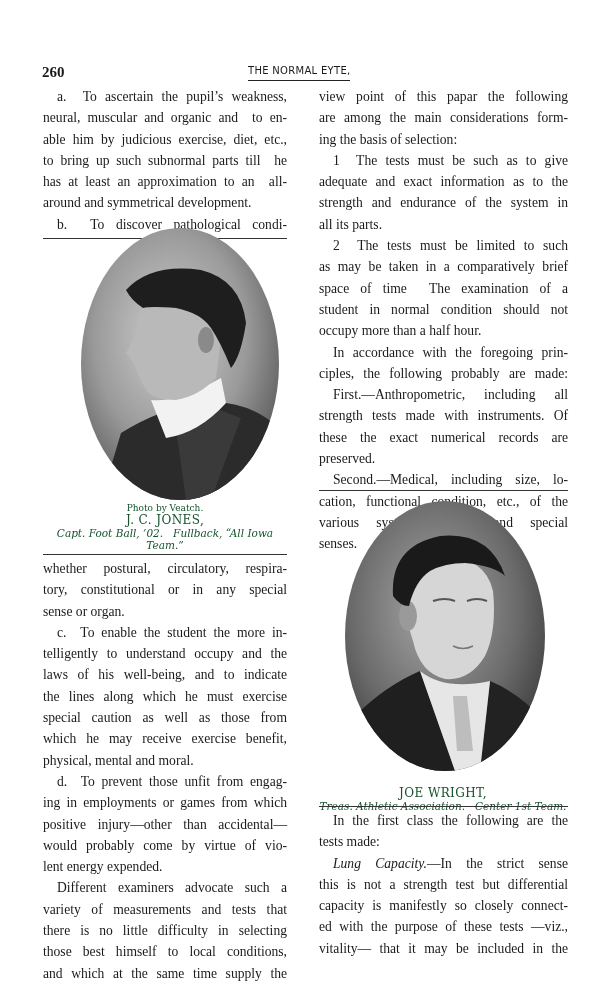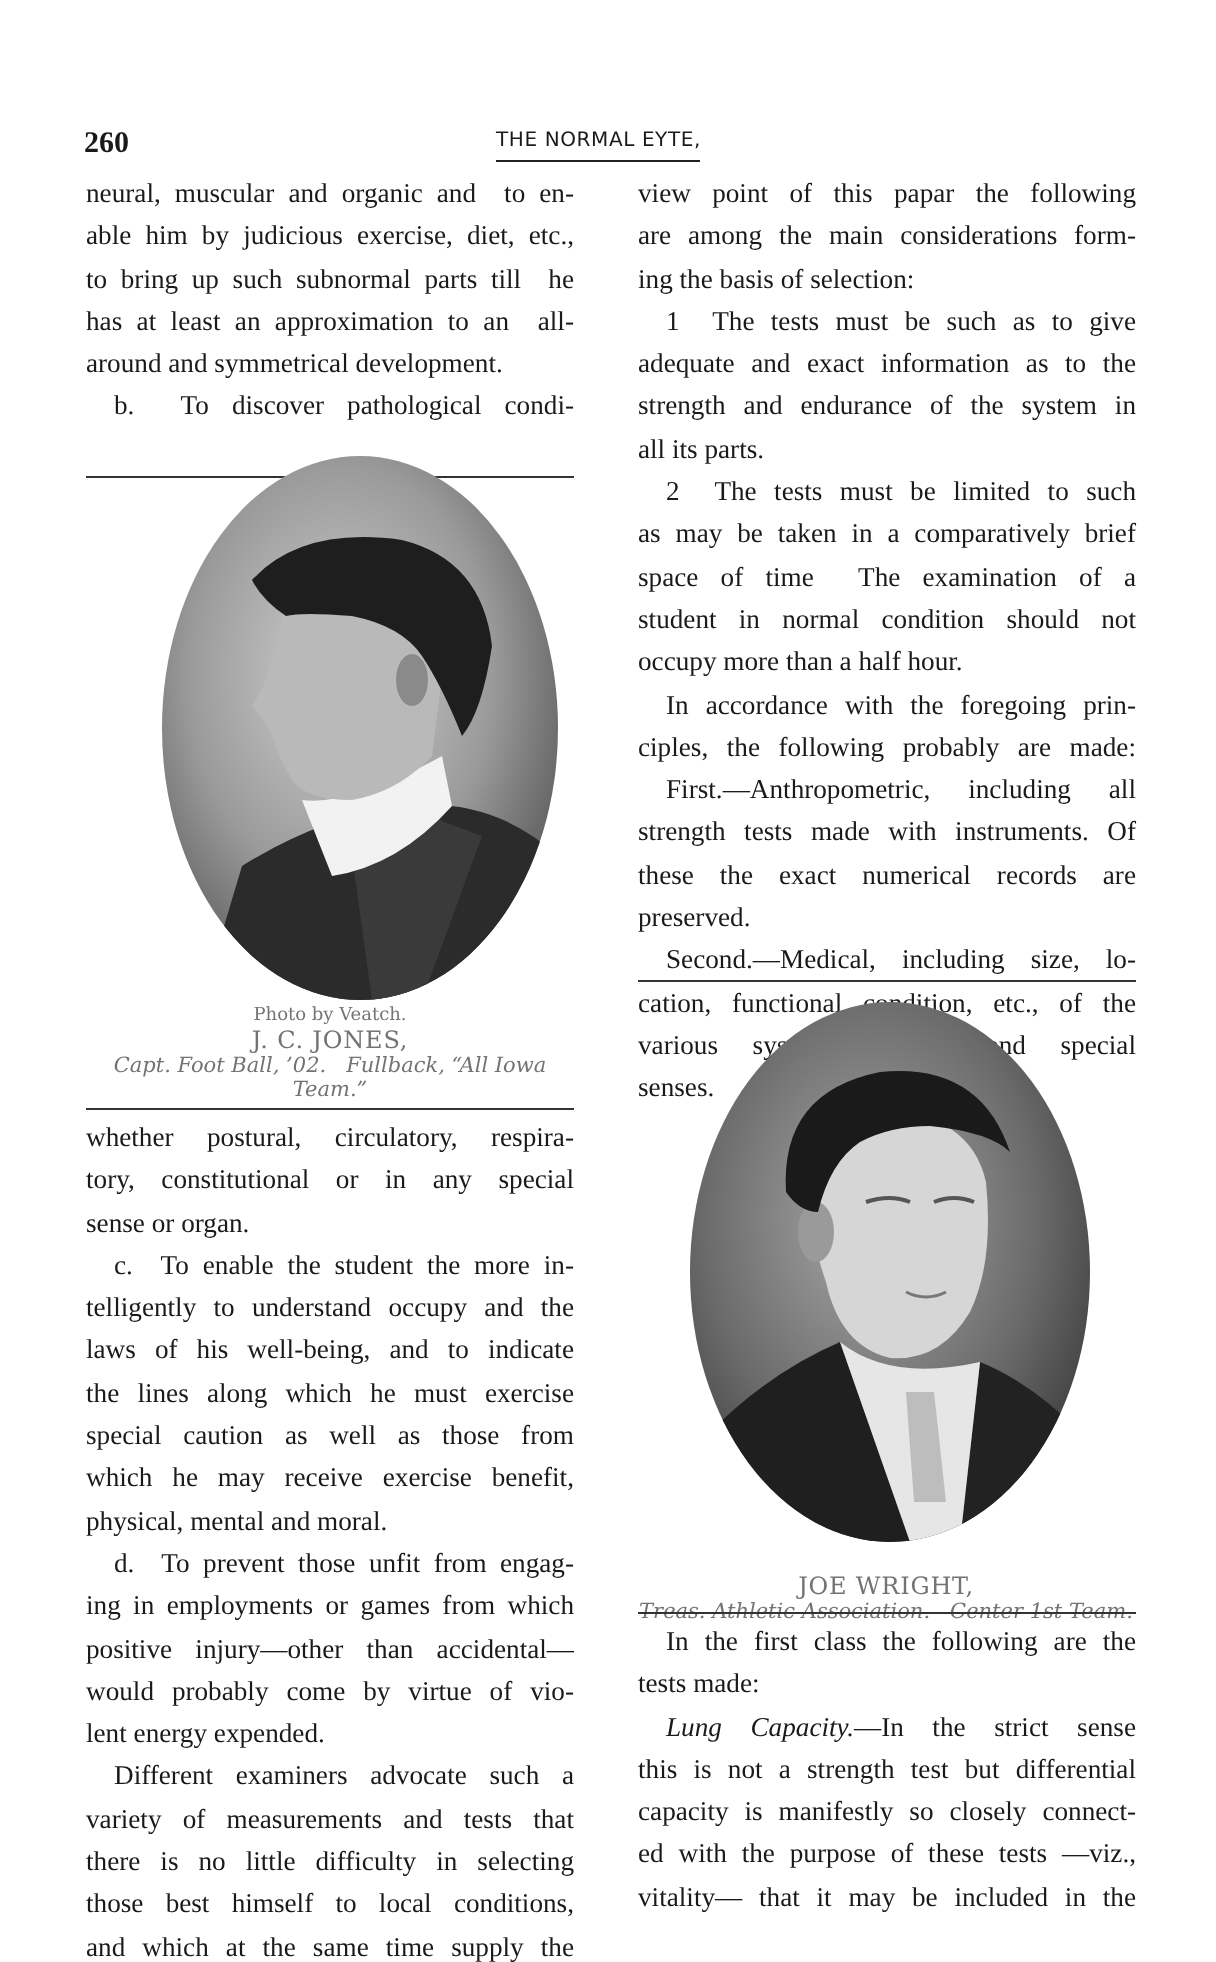--- a/index.html
+++ b/index.html
@@ -58,34 +58,35 @@
     .photo {
       position: absolute;
       border-radius: 50%;
       overflow: hidden;
     }
     .photo svg { display: block; }
     .caption {
       position: absolute;
       font-family: "DejaVu Serif", "Liberation Serif", serif;
       text-align: center;
-      color: #737373;
+      color: #14532d;
     }
     .caption .small { font-size: 9px; line-height: 12px; }
     .caption .name { font-size: 12px; line-height: 13px; letter-spacing: 0.4px; }
     .caption .desc { font-size: 10.5px; line-height: 12px; font-style: italic; }
     .italic { font-style: italic; }
   </style>
 </head>
 <body>
 
 <div class="page-number">260</div>
 <div class="running-head">THE NORMAL EYTE,</div>
 
 <div class="col" style="left:43px; top:86px; width:244px;">
+  <p class="indent">a.&nbsp;&nbsp;To ascertain the pupil’s weakness,</p>
   <p>neural, muscular and organic and&nbsp; to en-</p>
   <p>able him by judicious exercise, diet, etc.,</p>
   <p>to bring up such subnormal parts till&nbsp; he</p>
   <p>has at least an approximation to an&nbsp; all-</p>
   <p class="end">around and symmetrical development.</p>
   <p class="indent">b.&nbsp;&nbsp;To discover pathological condi-</p>
 </div>
 
 <div class="rule" style="left:43px; top:238px; width:244px;"></div>
 

